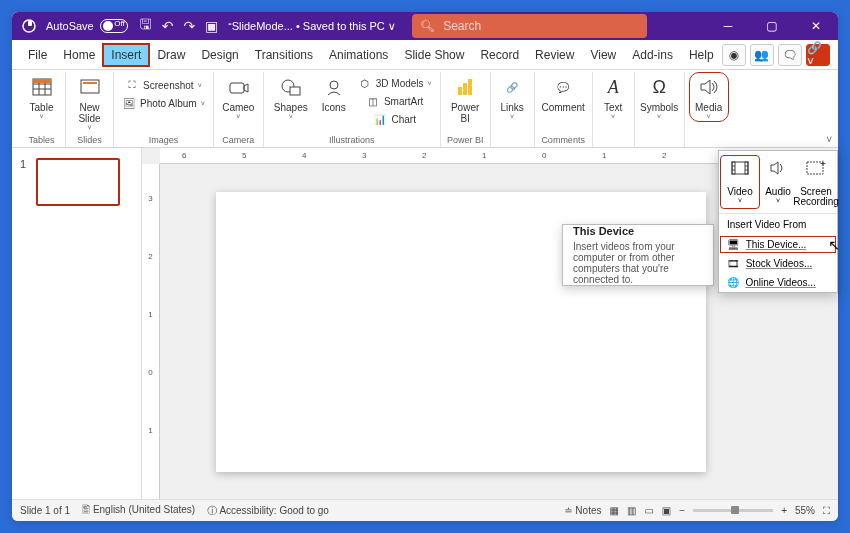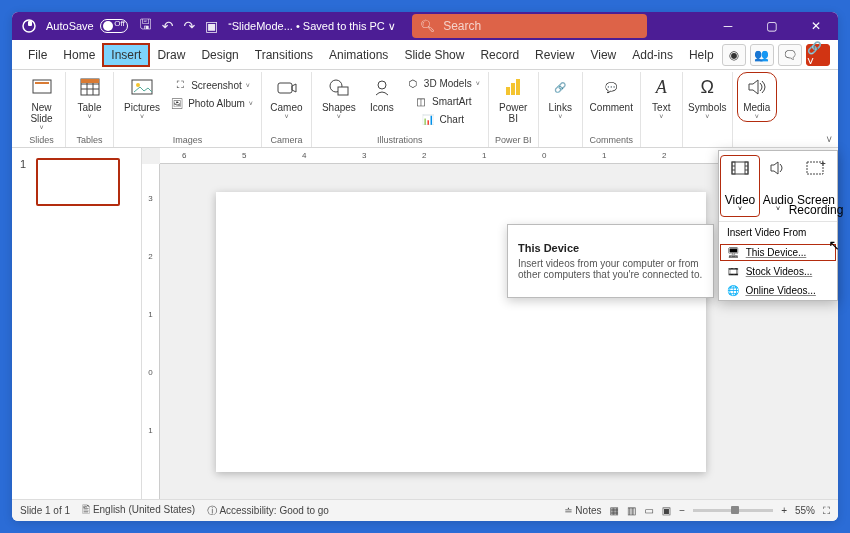--- a/index.html
+++ b/index.html
@@ -49,28 +49,28 @@
 .canvas{position:absolute;left:74px;top:44px;width:490px;height:280px;background:#fff;box-shadow:0 2px 8px rgba(0,0,0,.25)}
 .statusbar{height:22px;background:#f4f4f4;border-top:1px solid #ddd;display:flex;align-items:center;font-size:10px;color:#444;padding:0 8px;gap:12px}
 .statusbar .right{margin-left:auto;display:flex;align-items:center;gap:8px}
 .zoomslider{width:80px;height:3px;background:#ccc;position:relative}
 .zoomslider::after{content:"";position:absolute;left:38px;top:-3px;width:8px;height:8px;background:#888;border-radius:1px}
 
 .media-drop{position:absolute;z-index:50;right:12px;top:150px;width:120px;background:#fff;border:1px solid #bbb;box-shadow:0 3px 12px rgba(0,0,0,.25);font-size:10px}
 .media-drop .row{display:flex;justify-content:space-around;padding:6px 2px;border-bottom:1px solid #e3e3e3}
 .media-drop .mb{display:flex;flex-direction:column;align-items:center;width:36px}
 .media-drop .mb .ic{width:22px;height:22px;display:flex;align-items:center;justify-content:center}
-.media-drop .mb .lbl{font-size:12px;line-height:10px;text-align:center;margin-top:16px}
+.media-drop .mb .lbl{font-size:10px;line-height:10px;text-align:center;margin-top:8px}
 .media-drop .mb.video{outline:1.5px solid #b32c0e;outline-offset:1px;border-radius:2px}
 .media-drop .hdr{font-weight:400;padding:5px 8px;font-size:10px}
 .media-drop .item{display:flex;align-items:center;gap:6px;padding:4px 8px}
 .media-drop .item.hl{outline:1.5px solid #b32c0e;outline-offset:-2px}
 .media-drop .item .txt{text-decoration:underline;text-decoration-color:#888}
 .cursor{position:absolute;right:10px;top:237px;z-index:60;font-size:14px;color:#000}
-.tooltip{position:absolute;z-index:49;right:136px;top:224px;width:207px;background:#fff;border:1px solid #bbb;box-shadow:0 3px 10px rgba(0,0,0,.2);padding:17px 10px;font-size:10px;color:#555}
+.tooltip{position:absolute;z-index:49;right:136px;top:224px;width:152px;background:#fff;border:1px solid #bbb;box-shadow:0 3px 10px rgba(0,0,0,.2);padding:0 10px;font-size:10px;color:#555}
 .tooltip .tt-title{font-weight:600;color:#222;margin-bottom:4px;font-size:11px}
 svg{display:block}
 </style>
 </head>
 <body>
 
 <div class="window">
 
   <div class="titlebar">
     <span class="app-icon">
@@ -125,65 +125,54 @@
       <div class="ibtn red">🔗 ˅</div>
     </div>
   </div>
 
   <div class="ribbon">
     <div class="group" style="width:48px">
       <div class="items">
         <div class="rbtn">
           <span class="ic">
               <svg width="22" height="20">
-                <rect x="2" y="3" width="18" height="13" fill="none" stroke="#444"></rect>
-                <rect x="4" y="5" width="14" height="2" fill="#d97b34"></rect>
-              </svg>
-            </span>
-          <span class="lbl" style="white-space:pre-line">New
-Slide</span>
-            <span class="caret">˅</span>
-        </div>
-      </div>
-      <div class="glabel">Slides</div>
-    </div>
-
-    <div class="group" style="width:48px">
-      <div class="items">
-        <div class="rbtn">
-          <span class="ic">
-              <svg width="22" height="20">
                 <rect x="2" y="2" width="18" height="16" fill="none" stroke="#444"></rect>
                 <line x1="2" y1="7" x2="20" y2="7" stroke="#444"></line>
                 <line x1="2" y1="12" x2="20" y2="12" stroke="#444"></line>
                 <line x1="8" y1="2" x2="8" y2="18" stroke="#444"></line>
                 <line x1="14" y1="2" x2="14" y2="18" stroke="#444"></line>
                 <rect x="2" y="2" width="18" height="4" fill="#d97b34"></rect>
               </svg>
             </span>
           <span class="lbl">Table</span>
             <span class="caret">˅</span>
         </div>
       </div>
       <div class="glabel">Tables</div>
     </div>
 
-    <div class="group">
+    <div class="group" style="width:48px">
       <div class="items">
         <div class="rbtn">
           <span class="ic">
-              <svg width="24" height="20">
-                <rect x="2" y="3" width="20" height="14" fill="none" stroke="#444"></rect>
-                <circle cx="8" cy="8" r="2" fill="#f4c430"></circle>
-                <path d="M4 15 L10 10 L14 14 L18 11 L22 15" fill="none" stroke="#5a9"></path>
-              </svg>
-            </span>
-          <span class="lbl">Pictures</span>
-            <span class="caret">˅</span>
-        </div>
+              <svg width="22" height="20">
+                <rect x="2" y="3" width="18" height="13" fill="none" stroke="#444"></rect>
+                <rect x="4" y="5" width="14" height="2" fill="#d97b34"></rect>
+              </svg>
+            </span>
+          <span class="lbl" style="white-space:pre-line">New
+Slide</span>
+            <span class="caret">˅</span>
+        </div>
+      </div>
+      <div class="glabel">Slides</div>
+    </div>
+
+    <div class="group">
+      <div class="items">
         <div style="display:flex;flex-direction:column;padding-top:4px">
           <div class="rbtn sm">
               <span class="ic">⛶</span>
               <span class="lbl">Screenshot</span>
               <span class="caret">˅</span>
             </div>
           <div class="rbtn sm">
               <span class="ic">🖼</span>
               <span class="lbl">Photo Album</span>
               <span class="caret">˅</span>

